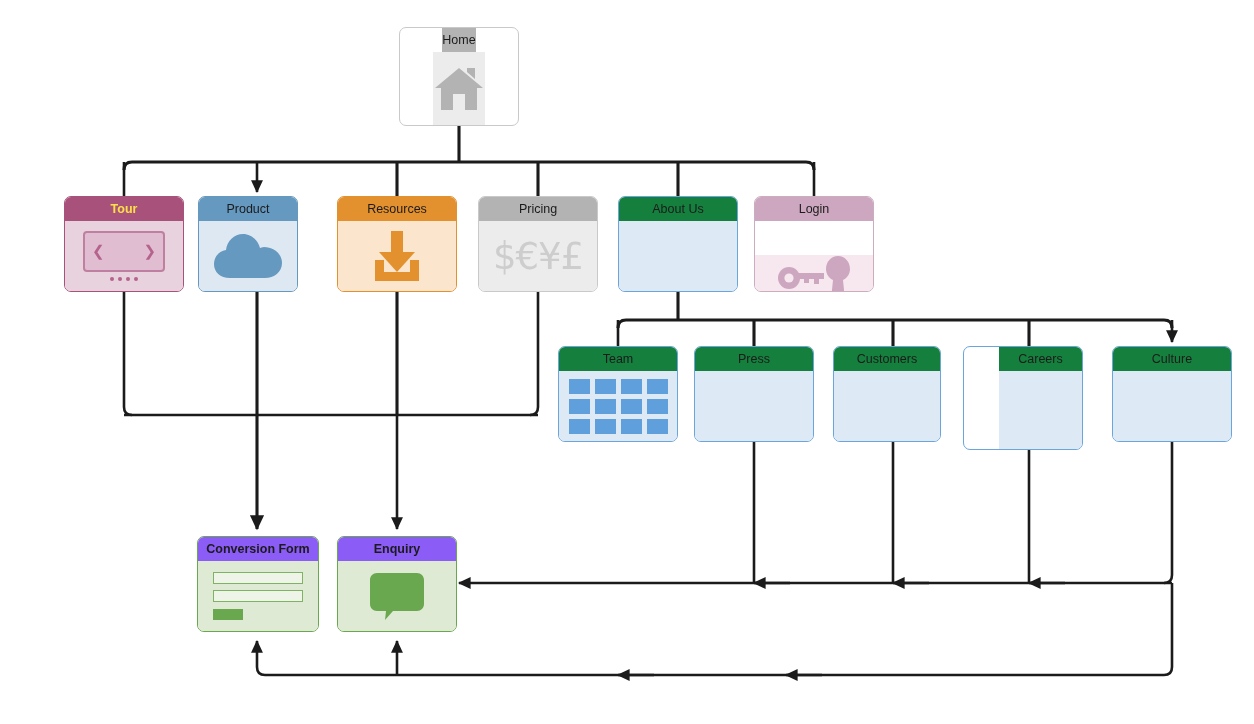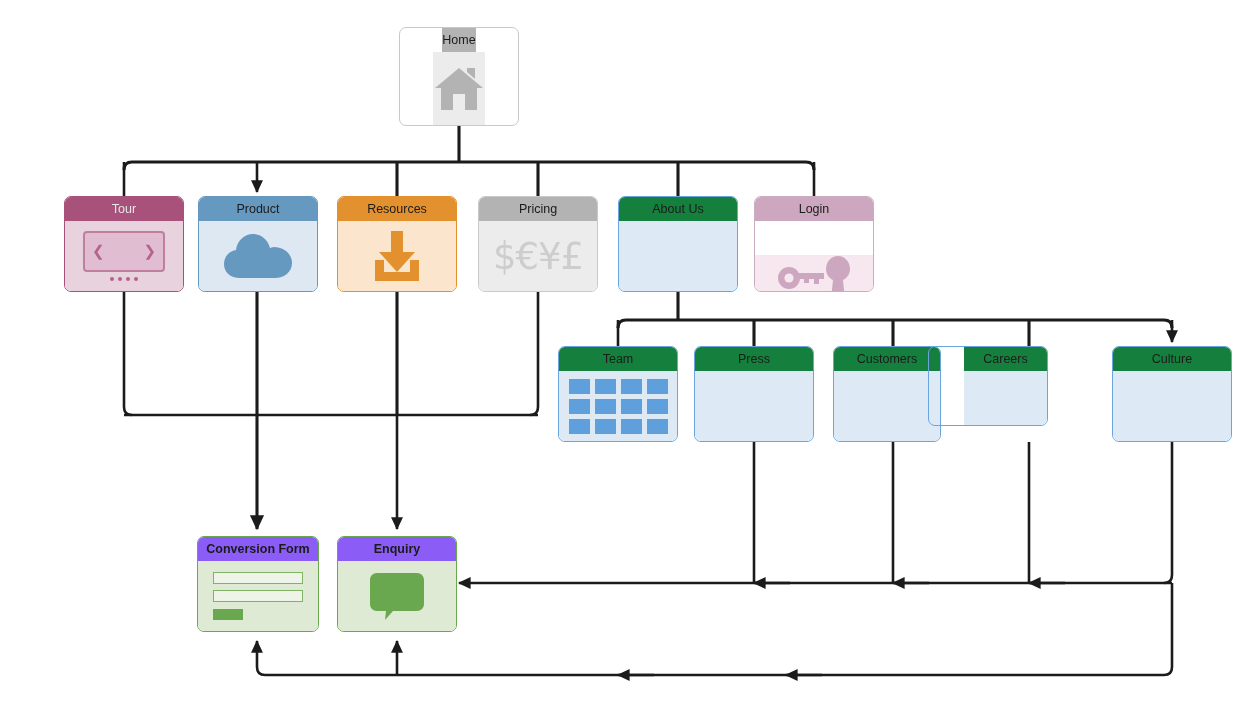--- a/index.html
+++ b/index.html
@@ -52,21 +52,21 @@
     align-items: center;
     justify-content: center;
   }
 
   
   .v-grey   { border-color: #c9c9c9; }
   .v-grey   .node-title { background: #b3b3b3; }
   .v-grey   .node-body  { background: #ececec; }
 
   .v-mauve  { border-color: #a8517b; }
-  .v-mauve  .node-title { background: #a8517b; color: #e5e5e5; }
+  .v-mauve  .node-title { background: #a8517b; color: #fde047; font-weight: bold; }
   .v-mauve  .node-body  { background: #e8d2de; }
 
   .v-blue   { border-color: #6699c0; }
   .v-blue   .node-title { background: #6699c0; }
   .v-blue   .node-body  { background: #dee8f2; }
 
   .v-orange { border-color: #e3912f; }
   .v-orange .node-title { background: #e3912f; }
   .v-orange .node-body  { background: #fbe6cd; }
 
@@ -236,21 +236,21 @@
         <div class="carousel-dots">
           <i></i>
             <i></i>
             <i></i>
             <i></i>
         </div>
       </div>
     </div>
   </div>
 
-  <div class="node v-blue" style="left:198px; top:196px; width:120px; height:96px;">
+  <div class="node v-blue" style="left:198px; top:196px; width:100px; height:96px;">
     <div class="node-title">Product</div>
     <div class="node-body">
       <svg class="ico" width="72" height="48" viewBox="0 0 72 48">
         <path d="M18 46 C8 46 2 40 2 32 C2 25 7 19 14 18 C15 9 22 2 31 2
                  C39 2 46 8 48 16 C49 16 50 15 52 15 C62 15 70 22 70 31
                  C70 40 62 46 53 46 Z" fill="#6699c0"></path>
       </svg>
     </div>
   </div>
 
@@ -312,21 +312,21 @@
   <div class="node v-skyblue" style="left:694px; top:346px; width:120px; height:96px;">
     <div class="node-title">Press</div>
     <div class="node-body"></div>
   </div>
 
   <div class="node v-skyblue" style="left:833px; top:346px; width:108px; height:96px;">
     <div class="node-title">Customers</div>
     <div class="node-body"></div>
   </div>
 
-  <div class="node v-skyblue" style="left:928px; top:346px; width:120px; height:80px;padding-left:35px;">
+  <div class="node v-skyblue" style="left:963px; top:346px; width:120px; height:104px;padding-left:35px;">
     <div class="node-title">Careers</div>
     <div class="node-body"></div>
   </div>
 
   <div class="node v-skyblue" style="left:1112px; top:346px; width:120px; height:96px;">
     <div class="node-title">Culture</div>
     <div class="node-body"></div>
   </div>
 
   <div class="node v-green" style="left:197px; top:536px; width:122px; height:96px;">

